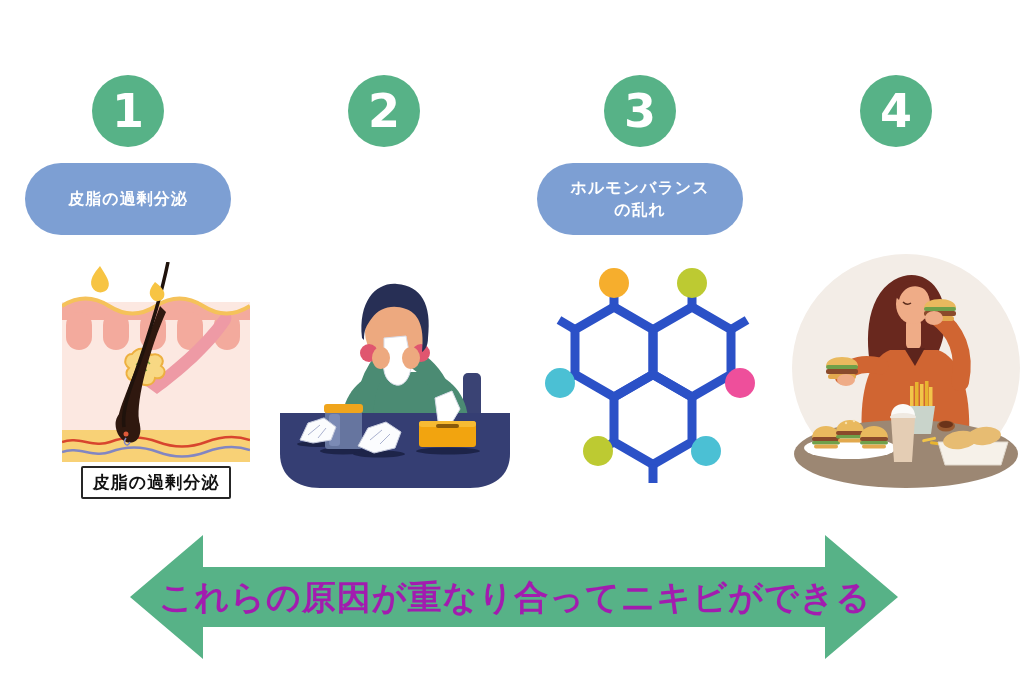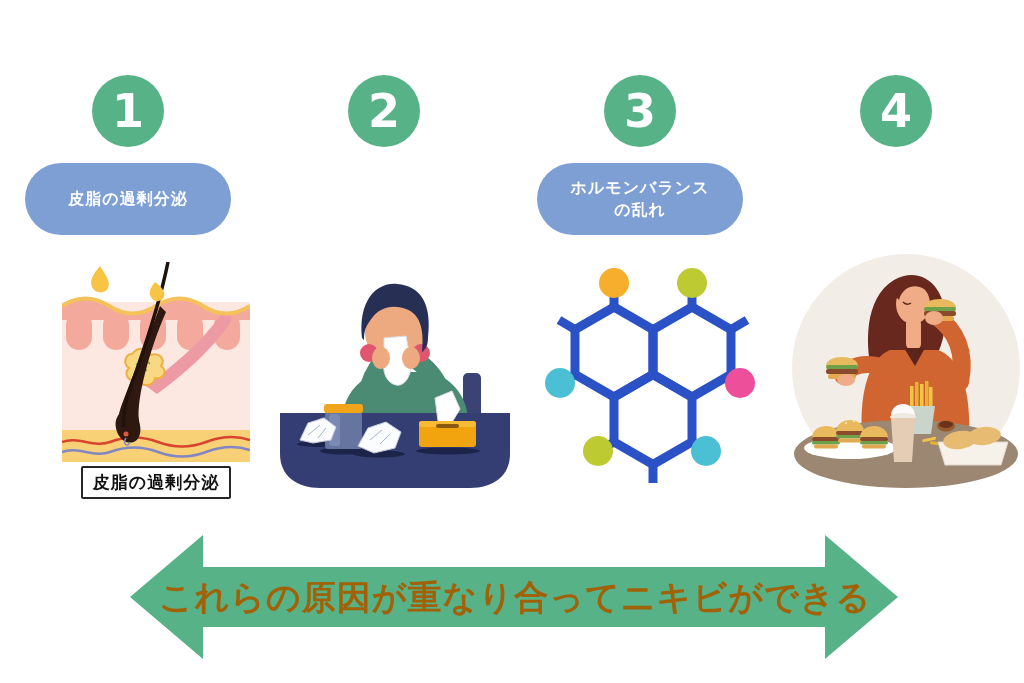--- a/index.html
+++ b/index.html
@@ -32,21 +32,21 @@
     padding:3px 10px;font-size:17px;font-weight:bold;color:#111;letter-spacing:1px;
   }
   #illus-person{left:280px;top:270px;}
   #illus-molecule{left:538px;top:264px;}
   #illus-woman{left:788px;top:250px;}
   #arrow{position:absolute;left:120px;top:525px;width:790px;height:145px;}
   #arrow svg{position:absolute;left:0;top:0;}
   #arrow .arrow-text{
     position:absolute;left:0;top:0;width:100%;height:100%;
     display:flex;align-items:center;justify-content:center;
-    color:#a16207;font-size:34px;font-weight:bold;letter-spacing:1px;white-space:nowrap;
+    color:#a21caf;font-size:34px;font-weight:bold;letter-spacing:1px;white-space:nowrap;
   }
 </style>
 </head>
 <body>
 
 <div class="canvas">
 
   <div class="col" id="col1">
     <div class="badge">
         <span>1</span>

